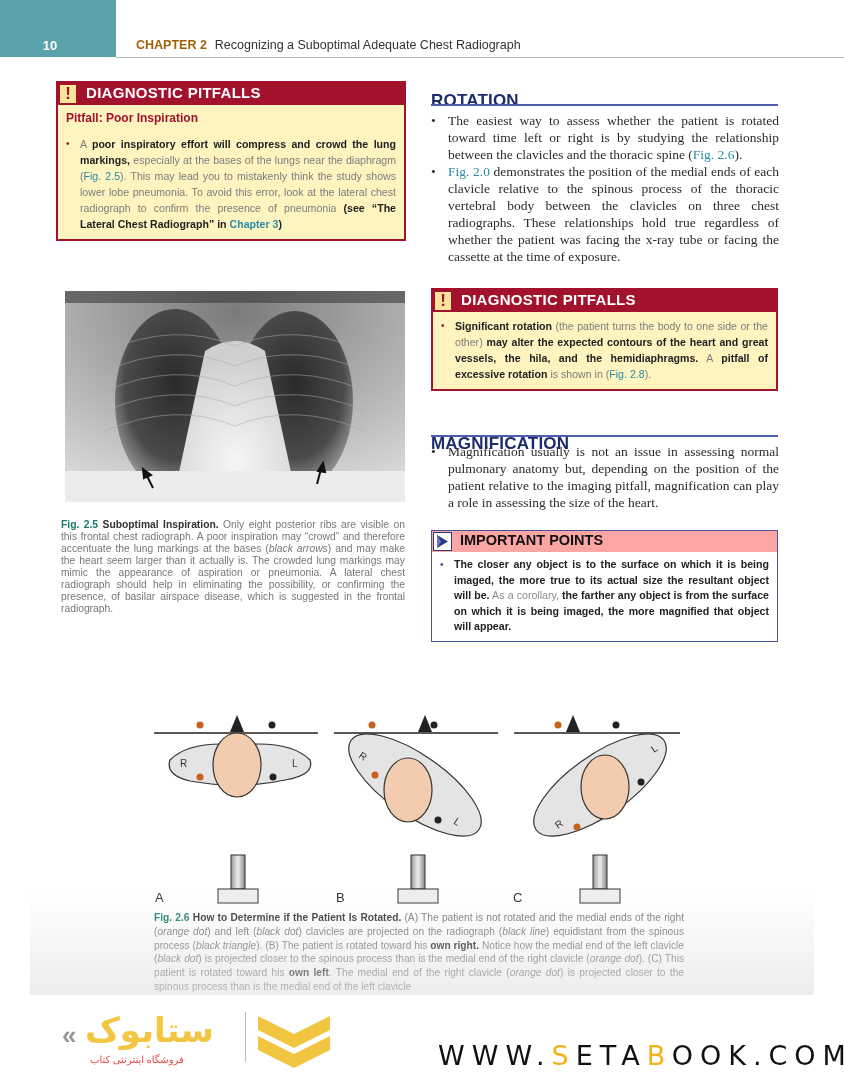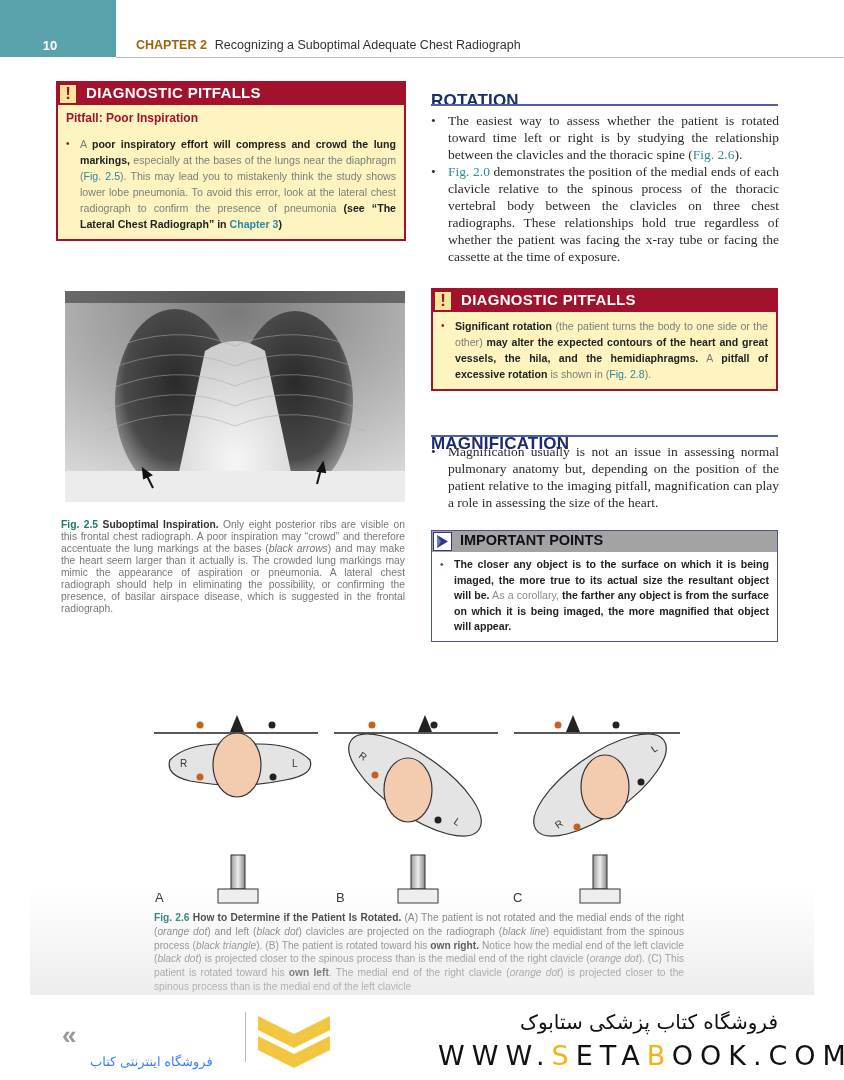--- a/index.html
+++ b/index.html
@@ -29,21 +29,21 @@
   
   .sec-title { position: absolute; left: 431px; color: #1c2d6e; font-weight: bold; font-size: 17px; font-family: "Liberation Sans", sans-serif; letter-spacing: 0.2px; }
   .sec-rule { position: absolute; left: 431px; width: 347px; height: 1.5px; background: #4d5db0; }
   .serif-list { position: absolute; left: 431px; width: 348px; font-family: "Liberation Serif", serif; font-size: 13.5px; line-height: 17px; color: #2b2b2b; }
   .serif-list .item { display: flex; margin-bottom: 0; }
   .serif-list .bul { width: 17px; flex: none; }
   .serif-list .txt { flex: 1; text-align: justify; }
 
   
   .important { position: absolute; left: 431px; top: 530px; width: 347px; border: 1.5px solid #4a5398; background: #fff; }
-  .important .hdr { height: 21px; background: #a3a3a3; position: relative; padding-left: 12px; }
+  .important .hdr { height: 21px; background: #fca5a5; position: relative; padding-left: 12px; }
   .important .arrowbox { position: absolute; left: 1px; top: 1px; width: 19px; height: 19px; background: #fff; border: 1px solid #333a78; }
   .important .arrowbox svg { position: absolute; left: 1px; top: 1px; }
   .important .hdr-title { position: absolute; left: 28px; top: 1px; font-weight: bold; font-size: 14.5px; color: #111; }
   .important .body { padding: 5px 8px 6px 8px; font-size: 10.6px; line-height: 15.5px; color: #8b8b8b; }
   .important .dot { color: #3d4aa0; }
 
   
   .xray { position: absolute; left: 65px; top: 291px; width: 340px; height: 211px; background: #222; overflow: hidden; }
   .caption { position: absolute; font-size: 10.3px; line-height: 12px; color: #777; text-align: justify; }
   .caption .fig { color: #1a7a6e; font-weight: bold; }
@@ -57,21 +57,21 @@
 
   .fade { position: absolute; left: 30px; top: 890px; width: 784px; height: 105px; background: linear-gradient(to bottom, rgba(255,255,255,0) 0%, rgba(225,225,225,0.6) 100%); pointer-events: none; }
 
   
   .footer { position: absolute; left: 0; top: 996px; width: 844px; height: 84px; background: #fff; }
   .store-fa { position: absolute; left: 520px; top: 14px; font-size: 20px; color: #111; direction: rtl; font-family: "DejaVu Sans", sans-serif; }
   .store-url { position: absolute; left: 438px; top: 44px; font-size: 27px; letter-spacing: 7px; color: #111; font-family: "DejaVu Sans", sans-serif; }
   .store-url .hl { color: #f2b21b; }
   .logo-word { position: absolute; left: 85px; top: 14px; font-size: 34px; color: #f2c640; font-weight: bold; font-family: "DejaVu Sans", sans-serif; direction: rtl; }
   .logo-chev { position: absolute; left: 62px; top: 24px; color: #999; font-size: 26px; font-weight: bold; }
-  .logo-tag { position: absolute; left: 90px; top: 58px; font-size: 13px; color: #3b82f6; direction: rtl; font-family: Liberation Sans, sans-serif; }
+  .logo-tag { position: absolute; left: 90px; top: 58px; font-size: 10px; color: #ef4444; direction: rtl; font-family: Liberation Serif, serif; }
   .logo-sep { position: absolute; left: 245px; top: 16px; width: 1px; height: 50px; background: #bbb; }
 </style>
 </head>
 <body>
 
 <div class="page-tab"></div>
 <div class="page-num">10</div>
 <div class="running-head">
   <span class="chap">CHAPTER 2</span><span>Recognizing a Suboptimal Adequate Chest Radiograph</span>
 </div>
@@ -248,21 +248,21 @@
 <div class="panel-label" style="left:155px; top:890px;">A</div>
 <div class="panel-label" style="left:336px; top:890px;">B</div>
 <div class="panel-label" style="left:513px; top:890px;">C</div>
 
 <div class="caption" style="left:154px; top:911px; width:530px; font-size:10.2px; line-height:13.8px;"><span class="fig">Fig. 2.6</span> <span class="ttl">How to Determine if the Patient Is Rotated.</span><span> (A) The patient is not rotated and the medial ends of the right (</span><i>orange dot</i><span>) and left (</span><i>black dot</i><span>) clavicles are projected on the radiograph (</span><i>black line</i><span>) equidistant from the spinous process (</span><i>black triangle</i><span>). (B) The patient is rotated toward his </span><span class="own">own right.</span><span> Notice how the medial end of the left clavicle (</span><i>black dot</i><span>) is projected closer to the spinous process than is the medial end of the right clavicle (</span><i>orange dot</i><span>). (C) This patient is rotated toward his </span><span class="own">own left</span><span>. The medial end of the right clavicle (</span><i>orange dot</i><span>) is projected closer to the spinous process than is the medial end of the left clavicle</span></div>
 
 <div class="fade"></div>
 
 <div class="footer">
   <div class="logo-chev">«</div>
+  <div class="logo-word">ستابوک</div>
   <div class="logo-tag">فروشگاه اینترنتی کتاب</div>
   <div class="logo-sep"></div>
   <svg style="position:absolute; left:258px; top:20px;" width="72" height="52" viewBox="0 0 72 52">
     <polygon points="0,0 36,18 72,0 72,14 36,32 0,14" fill="#f2c640"></polygon>
     <polygon points="0,20 36,38 72,20 72,34 36,52 0,34" fill="#f2c640"></polygon>
   </svg>
-  <div class="store-fa">فروشگاه کتاب پزشکی ستابوک</div>
   <div class="store-url"><span>WWW.</span><span class="hl">S</span><span>ETA</span><span class="hl">B</span><span>OOK.COM</span></div>
 </div>
 
 </body></html>

